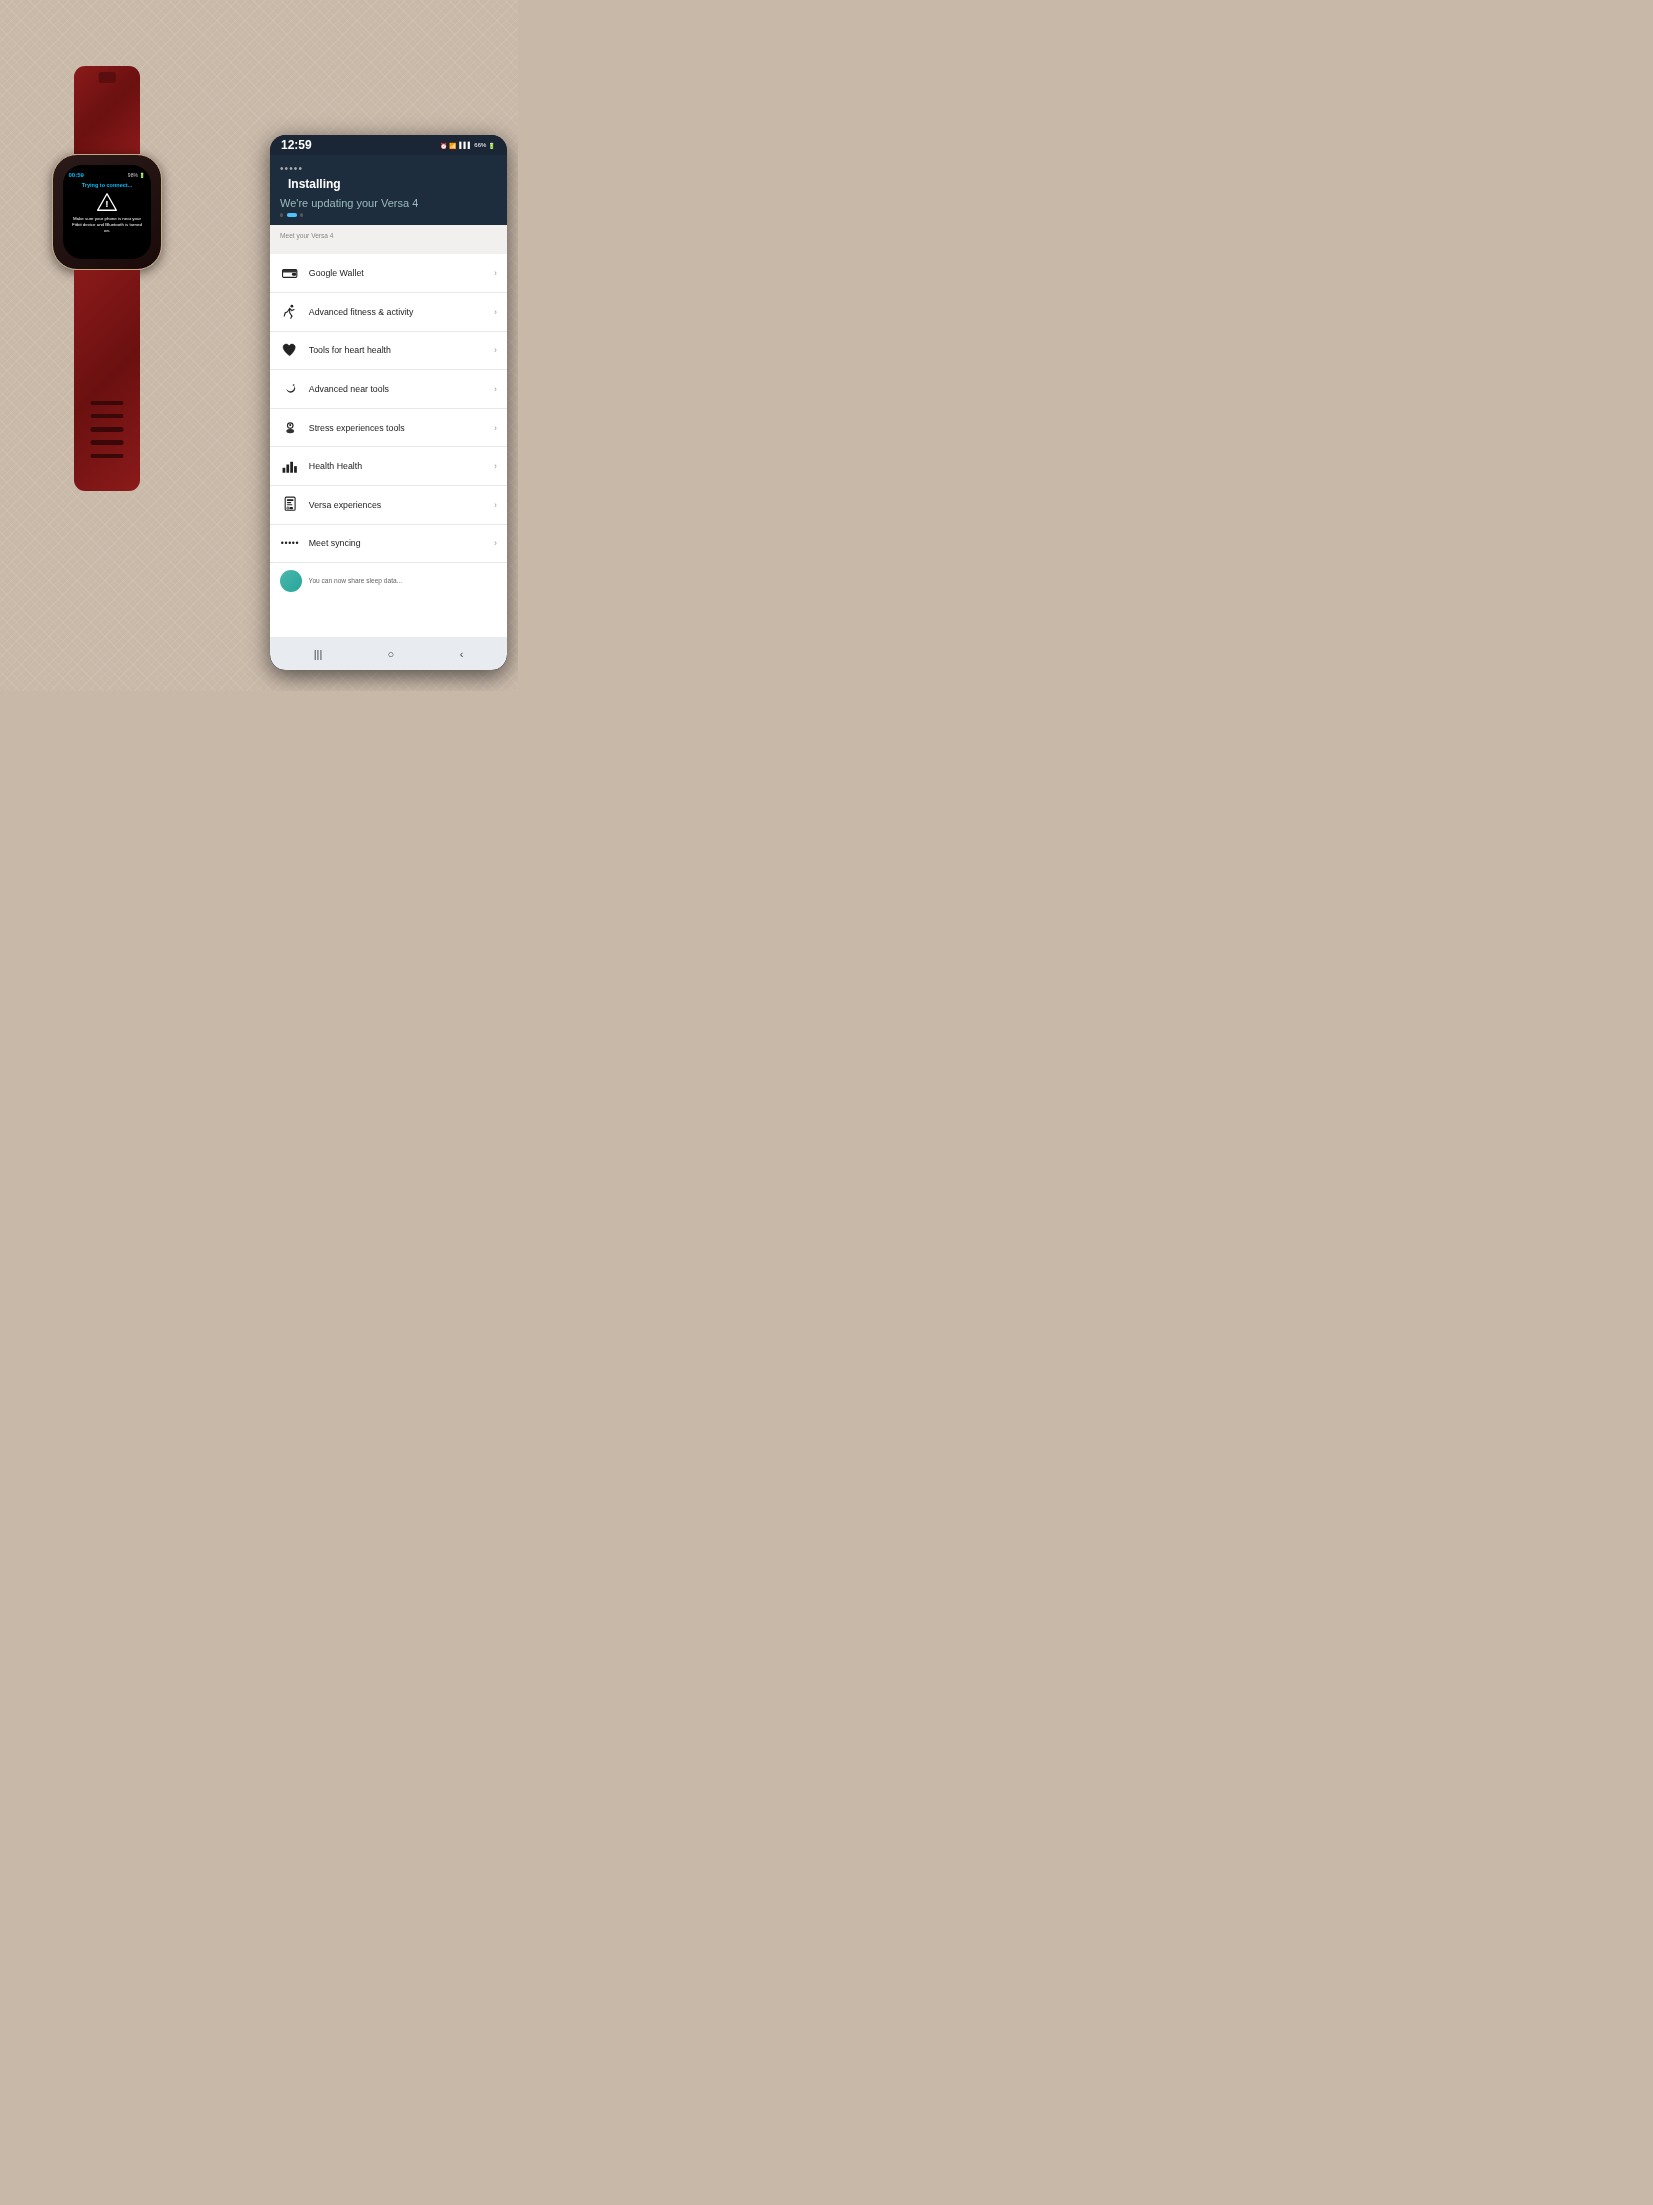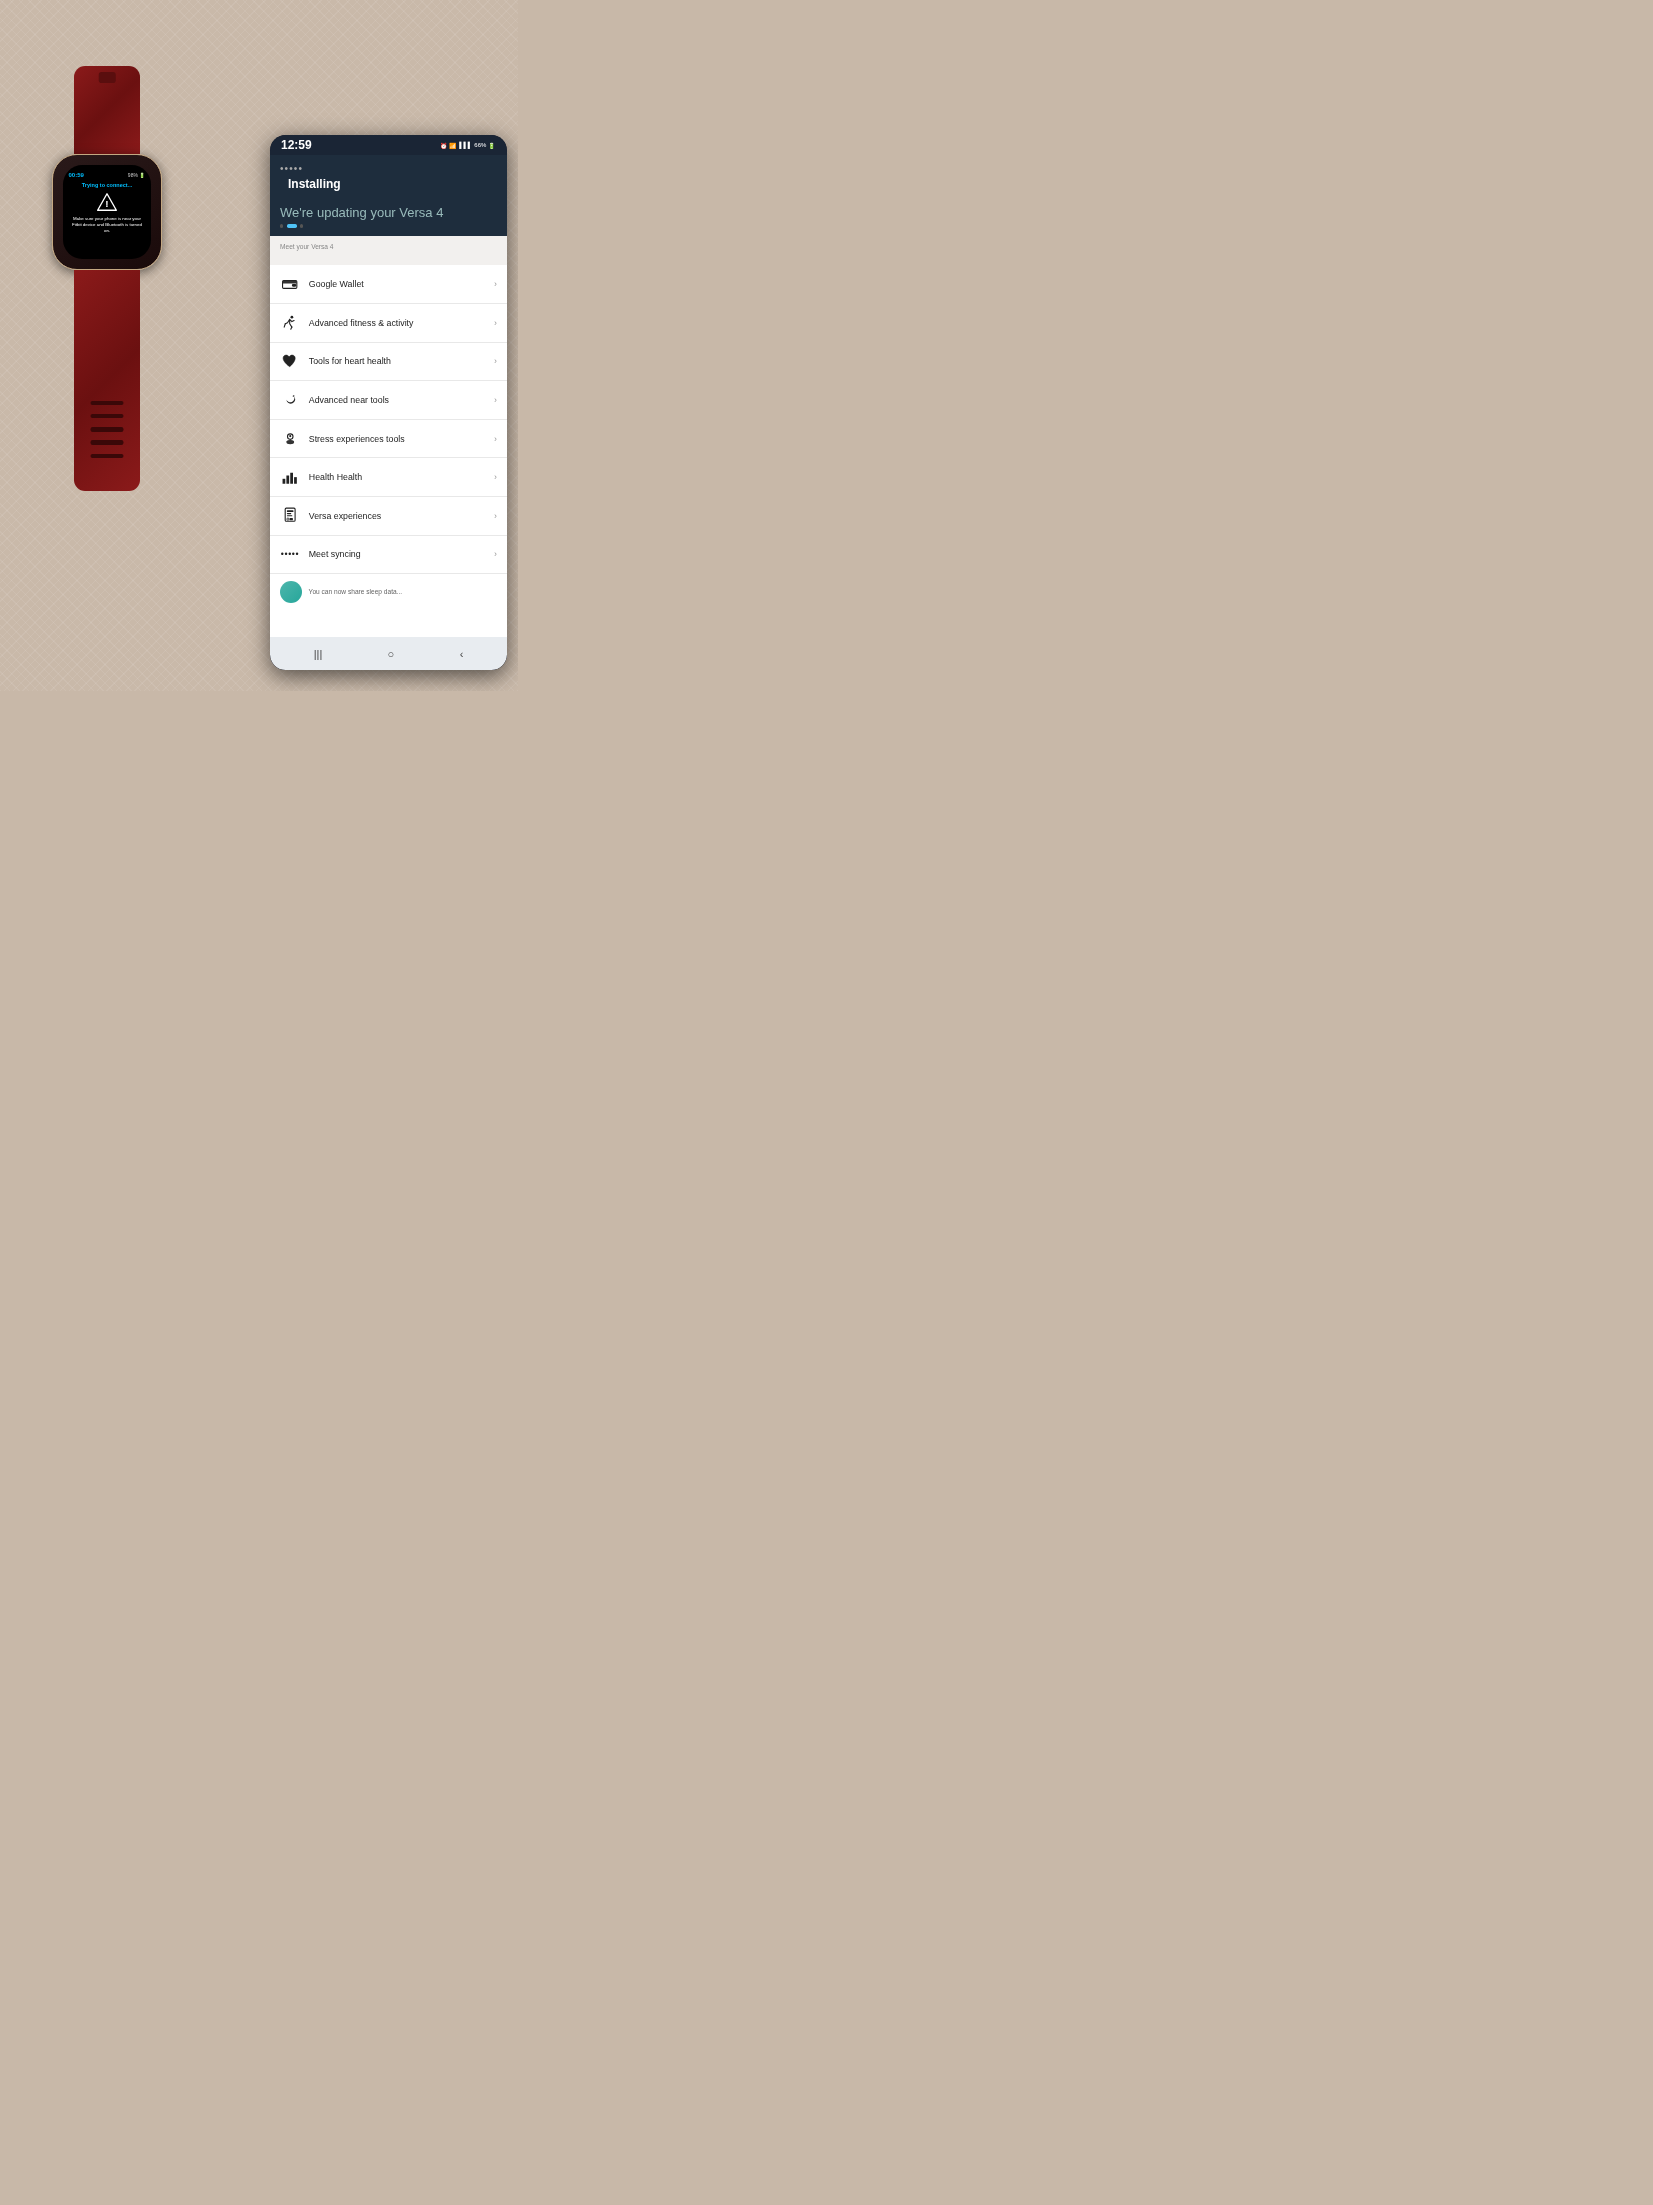--- a/index.html
+++ b/index.html
@@ -219,22 +219,22 @@
 
     .header-title {
       color: #fff;
       font-size: 12px;
       font-weight: 600;
       margin-left: 8px;
     }
 
     .header-subtitle {
       color: #9bb;
-      font-size: 13px;
-      margin-top: 14px;
+      font-size: 11px;
+      margin-top: 6px;
     }
 
     
     .progress-dots {
       display: flex;
       gap: 3.3px;
       margin-top: 4.4px;
     }
 
     .dot {

